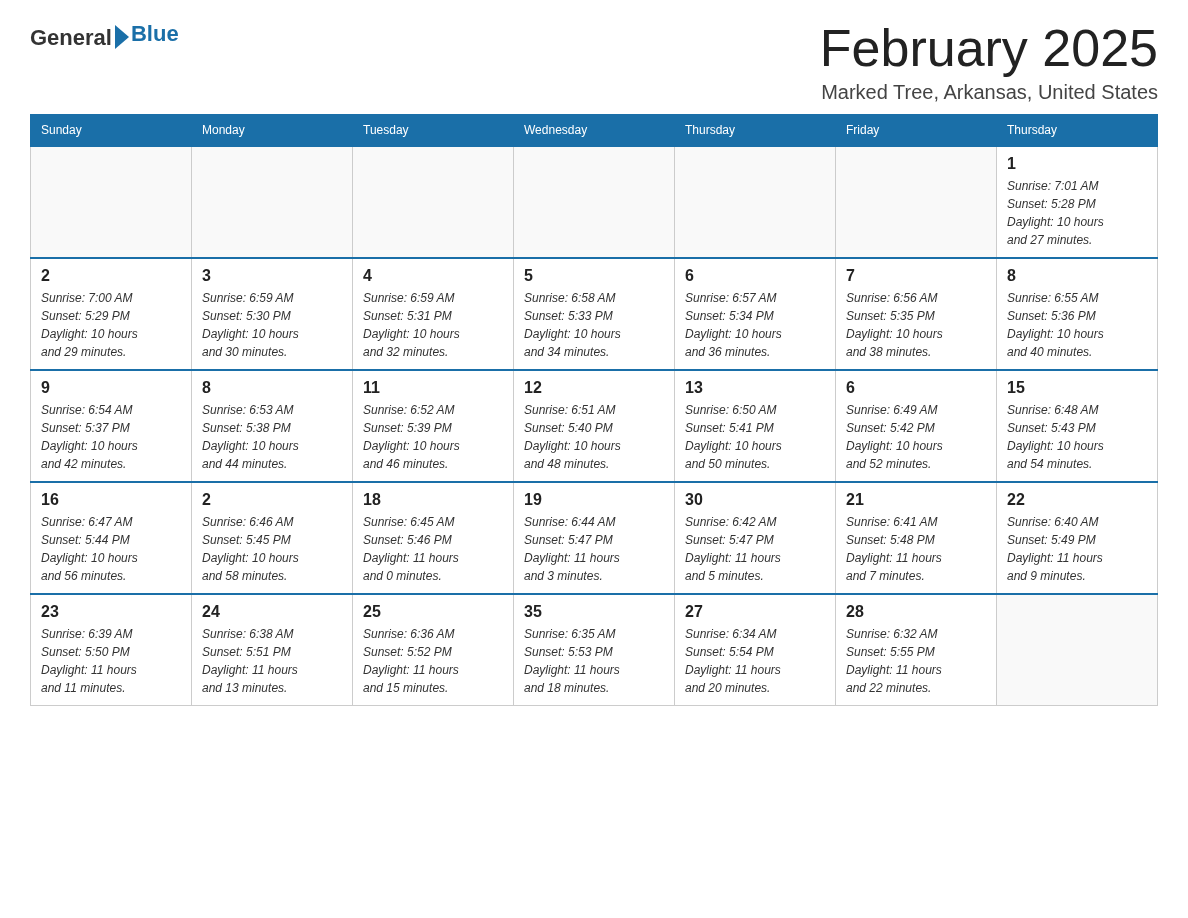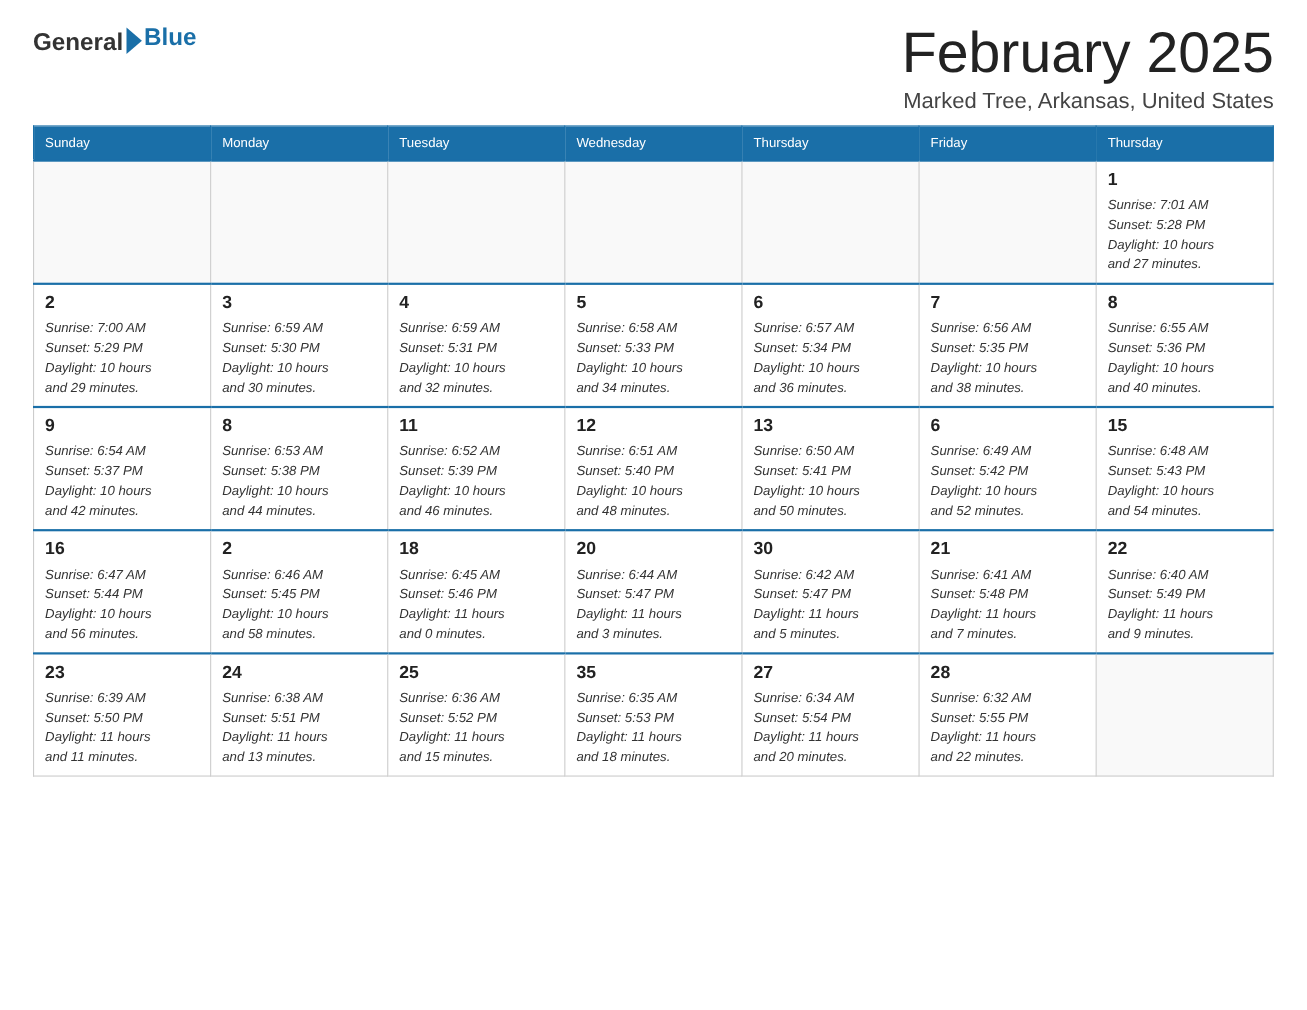--- a/index.html
+++ b/index.html
@@ -212,21 +212,21 @@
         </td>
         <td>
           <div class="day-num">2</div>
           <div class="day-info">Sunrise: 6:46 AM<br>Sunset: 5:45 PM<br>Daylight: 10 hours<br>and 58 minutes.</div>
         </td>
         <td>
           <div class="day-num">18</div>
           <div class="day-info">Sunrise: 6:45 AM<br>Sunset: 5:46 PM<br>Daylight: 11 hours<br>and 0 minutes.</div>
         </td>
         <td>
-          <div class="day-num">20</div>
+          <div class="day-num">19</div>
           <div class="day-info">Sunrise: 6:44 AM<br>Sunset: 5:47 PM<br>Daylight: 11 hours<br>and 3 minutes.</div>
         </td>
         <td>
           <div class="day-num">30</div>
           <div class="day-info">Sunrise: 6:42 AM<br>Sunset: 5:47 PM<br>Daylight: 11 hours<br>and 5 minutes.</div>
         </td>
         <td>
           <div class="day-num">21</div>
           <div class="day-info">Sunrise: 6:41 AM<br>Sunset: 5:48 PM<br>Daylight: 11 hours<br>and 7 minutes.</div>
         </td>

